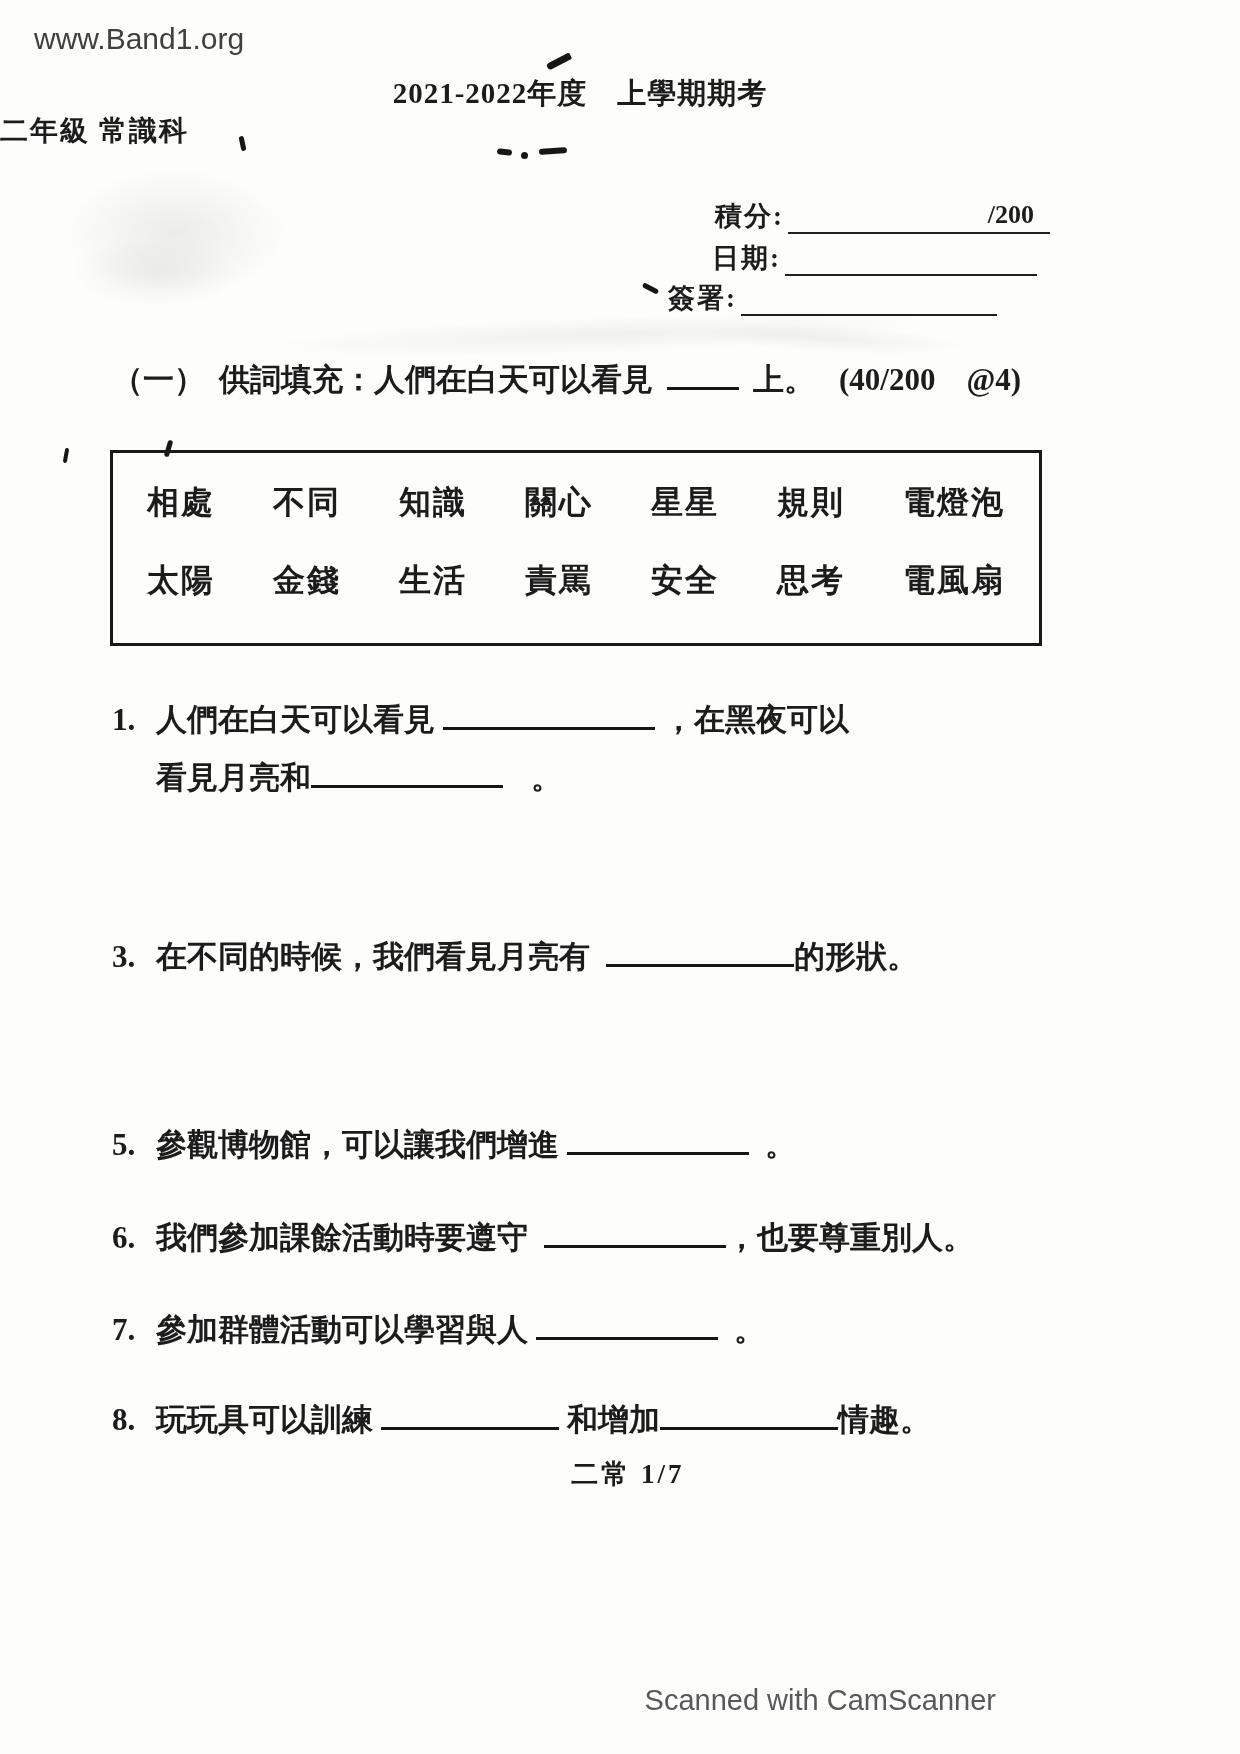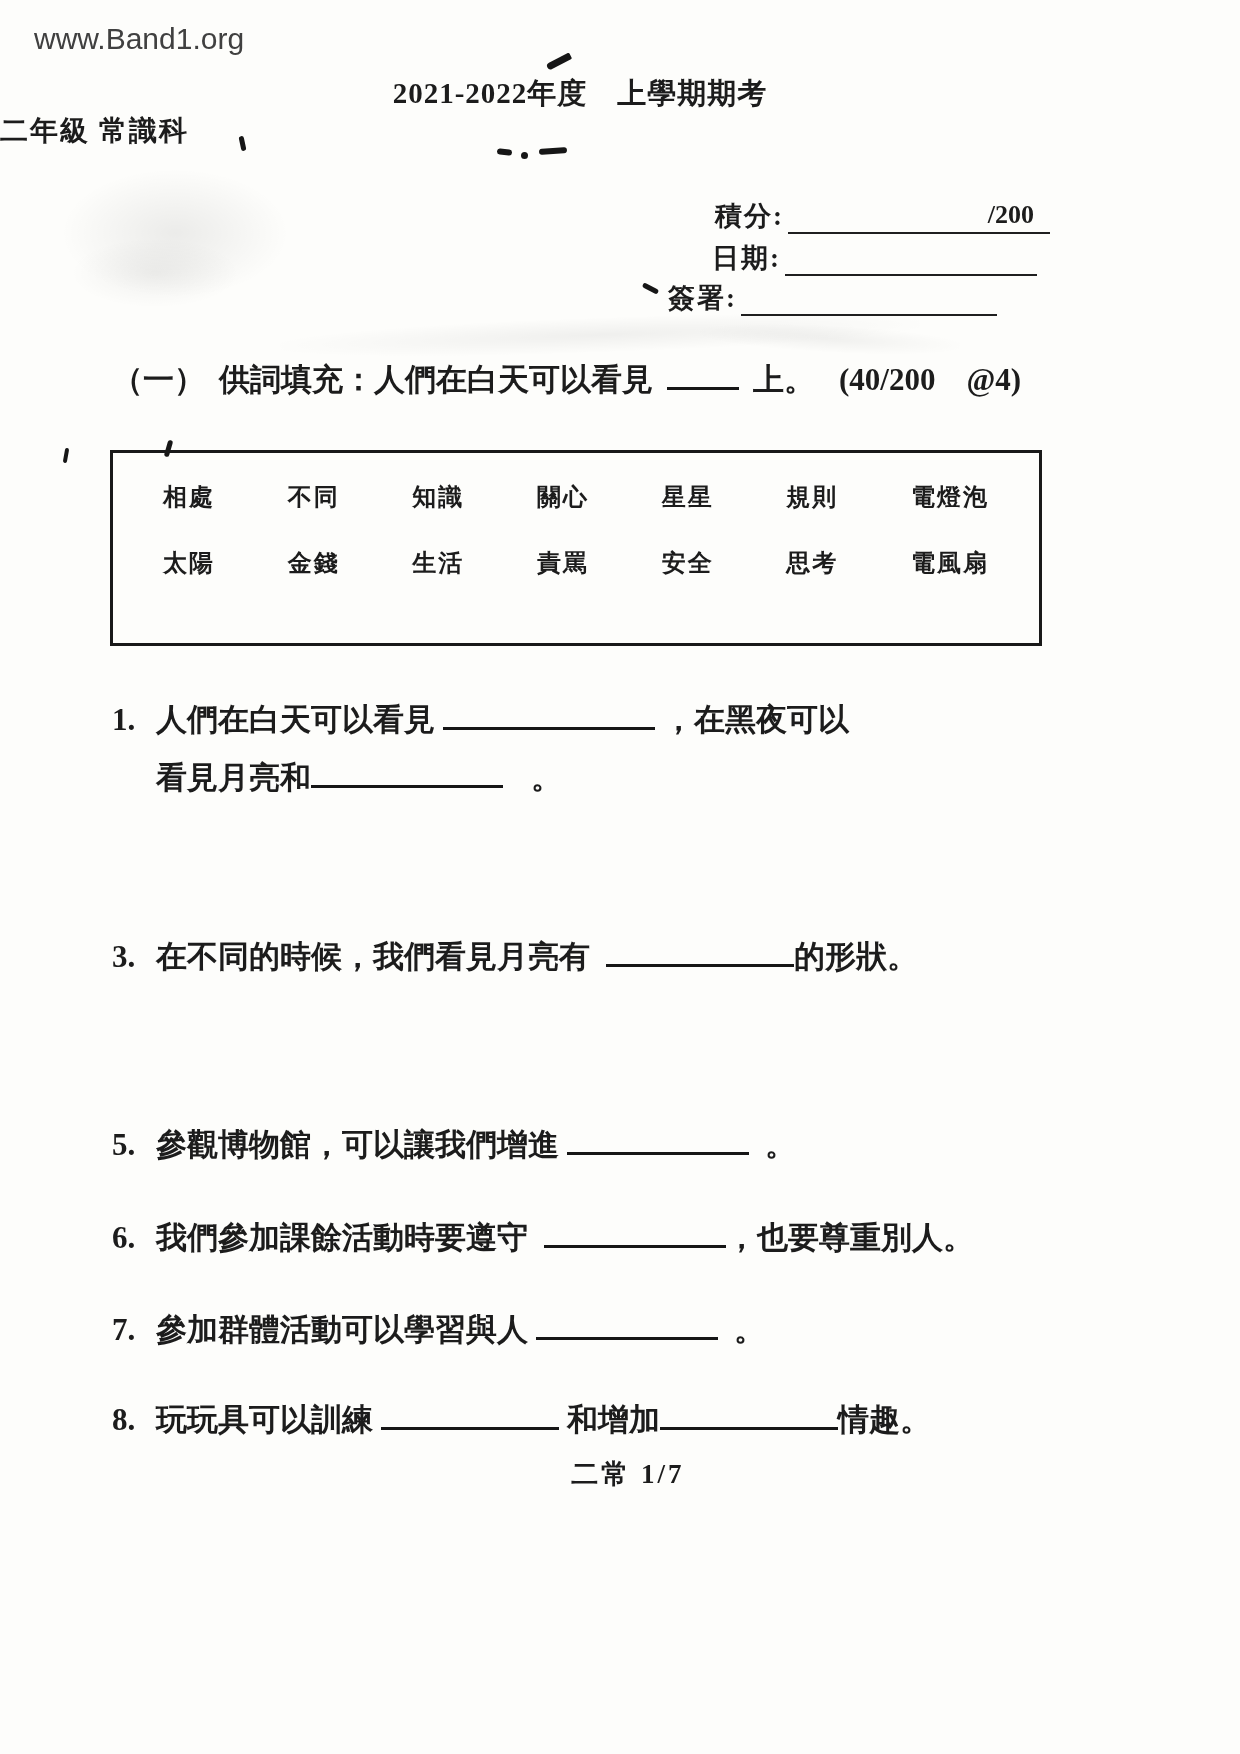--- a/index.html
+++ b/index.html
@@ -49,22 +49,22 @@
     font-size:31px;font-weight:700;
   }
   .instruction .gap-l{margin-left:14px;}
   
   .word-box{
     position:absolute;left:110px;top:450px;width:926px;height:190px;
     border:3px solid #191919;
   }
   .word-row{
     display:flex;justify-content:space-between;
-    padding:0 50px;
-    font-size:24px;font-weight:700;letter-spacing:2px;
+    padding:0 34px;
+    font-size:32px;font-weight:700;letter-spacing:2px;
   }
   .word-row.r1{margin-top:28px;}
   .word-row.r2{margin-top:34px;gap:36px;}
   
   .q{
     position:absolute;left:112px;width:1060px;white-space:nowrap;
     font-size:31px;font-weight:700;line-height:1.15;
   }
   .qnum{display:inline-block;width:30px;font-weight:700;}
   .qtext{margin-left:14px;}
@@ -186,14 +186,15 @@
   <div class="q" style="top:1306px;">
     <span class="qnum">7.</span><span class="qtext">參加群體活動可以學習與人</span><span class="blank m-l8" style="width:182px;"></span><span class="m-l16">。</span>
   </div>
 
   <div class="q" style="top:1396px;">
     <span class="qnum">8.</span><span class="qtext">玩玩具可以訓練</span><span class="blank m-l8 m-r8" style="width:178px;"></span><span>和增加</span><span class="blank" style="width:178px;"></span><span>情趣。</span>
   </div>
 
   <div class="page-footer">二常 1/7</div>
 
+  <div class="scanner-credit">Scanned with CamScanner</div>
 
 </div>
 
 </body></html>

